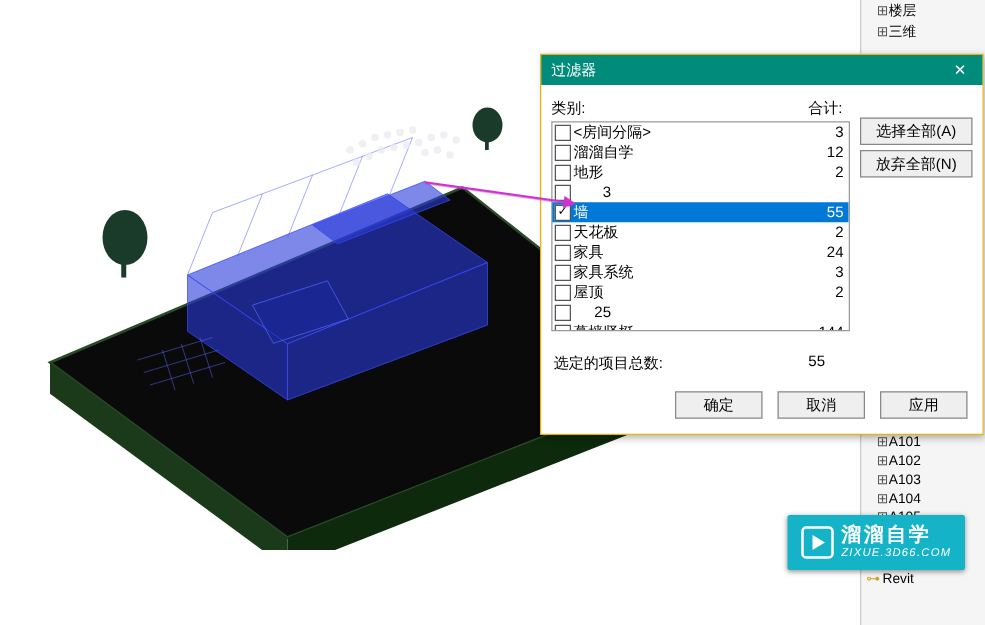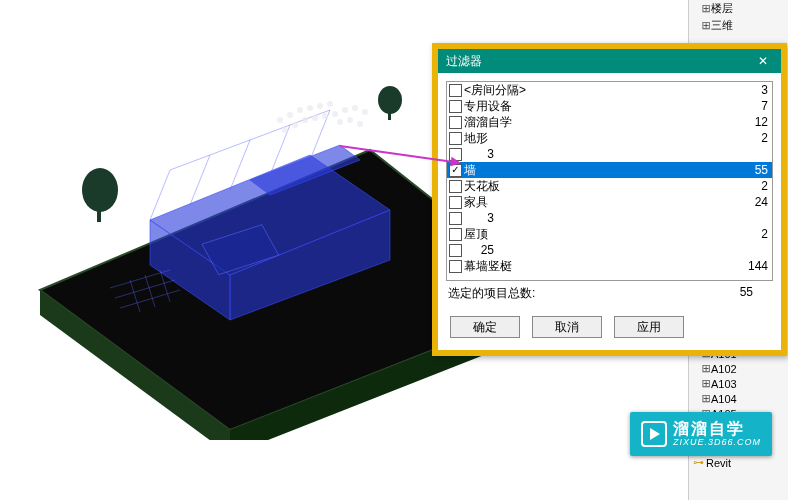--- a/index.html
+++ b/index.html
@@ -5,41 +5,41 @@
 * { margin: 0; padding: 0; box-sizing: border-box; }
 body { font-family: "Microsoft YaHei", SimSun, Arial, sans-serif; font-size: 12px; background: #fff; width: 788px; height: 500px; overflow: hidden; position: relative; }
 .viewport { position: absolute; left: 0; top: 0; width: 788px; height: 500px; background: #fff; }
 .terrain { position: absolute; left: 30px; top: 60px; width: 540px; height: 380px; }
 .terrain svg { width: 100%; height: 100%; }
 .right-panel { position: absolute; right: 0; top: 0; width: 100px; height: 500px; background: #f5f5f5; border-left: 1px solid #ccc; font-size: 11px; }
 .tree-item { display: flex; align-items: center; padding: 1px 4px; white-space: nowrap; }
 .tree-icon { width: 10px; display: inline-block; text-align: center; color: #555; }
 .tree-item.indent1 { padding-left: 12px; }
 .page-icon { width: 12px; height: 12px; display: inline-block; background: #c4e4f0; border: 1px solid #6aa4c4; margin-right: 2px; }
-.dialog { position: absolute; left: 432px; top: 43px; width: 355px; background: #fff; border: 6px solid #eab308; box-shadow: 2px 2px 6px rgba(0,0,0,0.3); }
+.dialog { position: absolute; left: 432px; top: 43px; width: 355px; background: #fff; border: 1px solid #eab308; box-shadow: 2px 2px 6px rgba(0,0,0,0.3); }
 .dialog-title { background: #008b7a; color: #fff; height: 24px; line-height: 24px; padding: 0 8px; display: flex; justify-content: space-between; align-items: center; font-size: 12px; }
 .dialog-close { cursor: pointer; width: 20px; text-align: center; color: #fff; }
 .dialog-body { padding: 8px; display: flex; gap: 8px; }
 .dialog-left { flex: 1; }
 .filter-header { display: flex; padding: 2px 0; }
 .col-cat { flex: 1; }
 .col-sum { width: 50px; text-align: right; padding-right: 6px; }
-.filter-list { border: 1px solid #999; height: 200px; overflow-y: scroll; position: relative; }
+.filter-list { border: 1px solid #999; height: 168px; overflow-y: scroll; position: relative; }
 .filter-row { display: flex; align-items: center; height: 16px; padding: 0 2px; }
 .filter-row.selected { background: #0078d7; color: #fff; }
 .chk { width: 13px; height: 13px; border: 1px solid #555; background: #fff; margin-right: 2px; display: inline-flex; align-items: center; justify-content: center; font-size: 10px; flex-shrink: 0; }
 .chk.checked::after { content: "✓"; color: #000; line-height: 1; }
 .row-label { flex: 1; white-space: nowrap; overflow: hidden; }
 .row-count { width: 32px; text-align: right; padding-right: 2px; }
-.total-row { display: flex; padding: 4px 2px 0 2px; }
+.total-row { display: flex; padding: 4px 2px 0 2px; margin-top: 13px; }
 .total-row .t-label { flex: 1; }
 .total-row .t-val { width: 50px; text-align: right; padding-right: 18px; }
 .dialog-right { width: 90px; display: flex; flex-direction: column; gap: 4px; padding-top: 18px; }
 .dlg-btn { border: 1px solid #888; background: #efefef; height: 22px; font-size: 12px; cursor: pointer; }
-.dialog-footer { display: flex; gap: 12px; padding: 6px 12px 12px 12px; }
+.dialog-footer { display: flex; justify-content: flex-end; gap: 12px; padding: 6px 12px 12px 12px; }
 .dlg-btn.wide { width: 70px; }
 .watermark { position: absolute; right: 16px; bottom: 44px; width: 142px; height: 44px; background: #14b3c8; color: #fff; display: flex; align-items: center; justify-content: center; gap: 6px; border-radius: 2px; box-shadow: 0 1px 4px rgba(0,0,0,0.4); margin-left: 44px; }
 .wm-play { width: 26px; height: 26px; border: 2px solid #fff; border-radius: 4px; display: flex; align-items: center; justify-content: center; }
 .wm-play::after { content: ""; border-left: 10px solid #fff; border-top: 6px solid transparent; border-bottom: 6px solid transparent; margin-left: 2px; }
 .wm-text { display: flex; flex-direction: column; line-height: 1.1; }
 .wm-main { font-size: 16px; font-weight: bold; letter-spacing: 2px; }
 .wm-sub { font-size: 9px; letter-spacing: 1px; font-style: italic; }
 .arrow-line { position: absolute; left: 340px; top: 145px; width: 120px; height: 2px; background: #cc33cc; transform: rotate(8deg); transform-origin: left center; z-index: 5; }
 .arrow-line::after { content: ""; position: absolute; right: -2px; top: -4px; border-left: 10px solid #cc33cc; border-top: 5px solid transparent; border-bottom: 5px solid transparent; }
 </style>
@@ -168,30 +168,29 @@
     </div>
 </div>
 
 <div class="dialog">
   <div class="dialog-title">
     <span>过滤器</span>
     <span class="dialog-close">✕</span>
   </div>
   <div class="dialog-body">
     <div class="dialog-left">
+      <div class="filter-header">
+        <span class="col-cat">类别:</span>
+        <span class="col-sum">合计:</span>
+      </div>
       <div class="filter-list" id="filter-list">
           <div class="filter-row">
             <span class="chk"></span>
             <span class="row-label">&lt;房间分隔&gt;</span>
             <span class="row-count">3</span>
-          </div>
-          <div class="filter-row">
-            <span class="chk"></span>
-            <span class="row-label">专用设备</span>
-            <span class="row-count">7</span>
           </div>
           <div class="filter-row">
             <span class="chk"></span>
             <span class="row-label">溜溜自学</span>
             <span class="row-count">12</span>
           </div>
           <div class="filter-row">
             <span class="chk"></span>
             <span class="row-label">地形</span>
             <span class="row-count">2</span>
@@ -210,20 +209,21 @@
             <span class="row-label">天花板</span>
             <span class="row-count">2</span>
           </div>
           <div class="filter-row">
             <span class="chk"></span>
             <span class="row-label">家具</span>
             <span class="row-count">24</span>
           </div>
           <div class="filter-row">
             <span class="chk"></span>
+            <span class="row-label">家具系统</span>
             <span class="row-count">3</span>
           </div>
           <div class="filter-row">
             <span class="chk"></span>
             <span class="row-label">屋顶</span>
             <span class="row-count">2</span>
           </div>
           <div class="filter-row">
             <span class="chk"></span>
             <span class="row-count">25</span>
@@ -232,20 +232,24 @@
             <span class="chk"></span>
             <span class="row-label">幕墙竖梃</span>
             <span class="row-count">144</span>
           </div>
         </div>
       <div class="total-row">
         <span class="t-label">选定的项目总数:</span>
         <span class="t-val">55</span>
       </div>
     </div>
+    <div class="dialog-right">
+      <button class="dlg-btn">选择全部(A)</button>
+      <button class="dlg-btn">放弃全部(N)</button>
+    </div>
   </div>
   <div class="dialog-footer">
     <button class="dlg-btn wide">确定</button>
     <button class="dlg-btn wide">取消</button>
     <button class="dlg-btn wide">应用</button>
   </div>
 </div>
 
 <div class="watermark">
   <div class="wm-play"></div>

